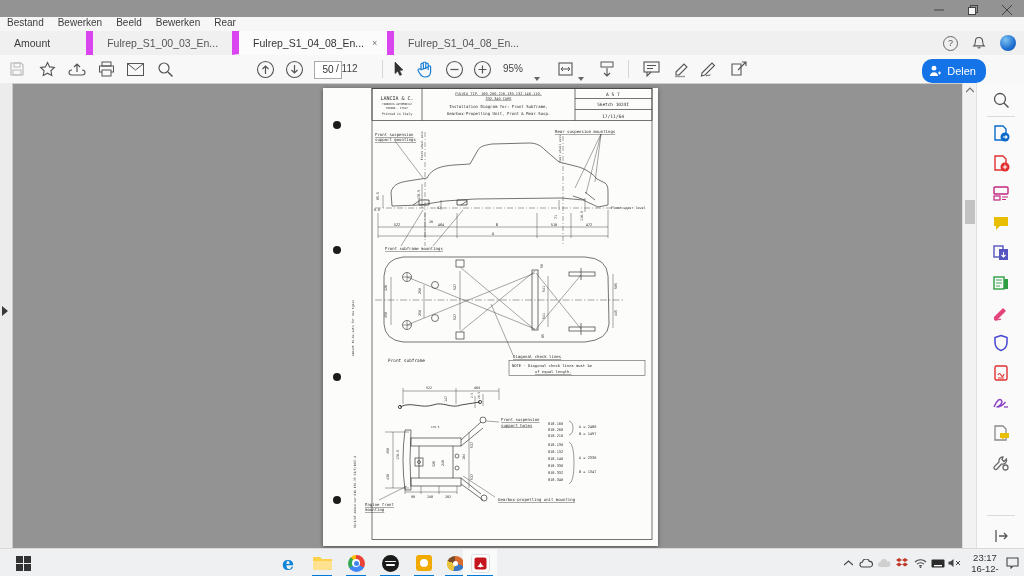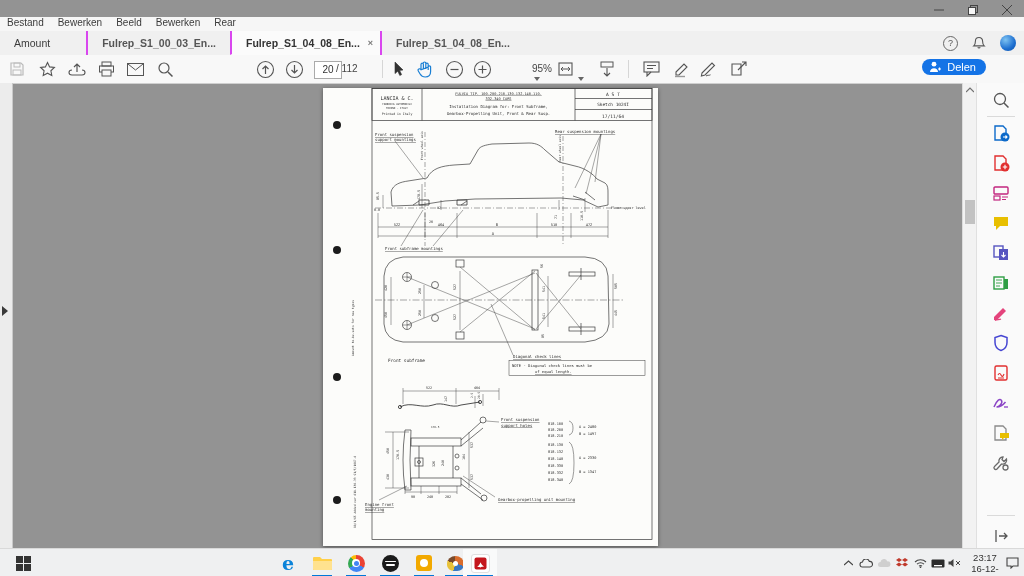--- a/index.html
+++ b/index.html
@@ -13,40 +13,40 @@
               color:#fff;font-size:7px;line-height:10px;text-align:center;font-weight:bold;}
   .winbtns{position:absolute;top:0;right:0;height:19px;display:flex;}
   .winbtn{width:34px;height:19px;display:flex;align-items:center;justify-content:center;}
   .menubar{position:absolute;top:17px;left:0;width:1024px;height:14px;background:#f6f6f6;
            display:flex;align-items:flex-start;font-size:10px;color:#3c3c3c;}
   .menubar span{padding:0 7px;}
   
   .tabbar{position:absolute;top:31px;left:0;width:1024px;height:24px;background:#f0f0f0;
           border-bottom:1px solid #d7d7d7;display:flex;align-items:stretch;font-size:10.5px;color:#3c3c3c;}
   .tab{display:flex;align-items:center;padding:0 14px;}
-  .doctab{border-left:2px solid #d946ef;max-width:120px;white-space:nowrap;color:#555;font-weight:bold;}
+  .doctab{border-left:7px solid #d946ef;max-width:120px;white-space:nowrap;color:#555;}
   .doctab.active{background:#fbfbfb;border-bottom:1px solid #fbfbfb;color:#333;}
   .tab-x{margin-left:8px;color:#777;font-size:9px;}
   .tabbar-right{position:absolute;right:8px;top:0;height:24px;display:flex;align-items:center;gap:14px;}
   .helpdot{width:13px;height:13px;border:1px solid #666;border-radius:50%;font-size:9px;color:#555;
            text-align:center;line-height:13px;}
   .avatar{width:16px;height:16px;border-radius:50%;
           background:radial-gradient(circle at 35% 30%,#7ec3f2 0%,#1e6fd0 60%,#0a4fa8 100%);}
   
   .toolbar{position:absolute;top:55px;left:0;width:1024px;height:28px;background:#f8f8f8;
            border-bottom:1px solid #cfcfcf;}
   .tbtn{position:absolute;top:4px;width:22px;height:20px;display:flex;align-items:center;justify-content:center;}
   .tsep{position:absolute;top:5px;width:1px;height:18px;background:#d6d6d6;}
   .pagebox{position:absolute;top:6px;width:26px;height:16px;background:#fff;border:1px solid #aaa;
            font-size:10px;color:#333;text-align:center;line-height:16px;}
   .pagecount{position:absolute;top:6px;font-size:10px;color:#444;line-height:16px;}
   .zoomlabel{position:absolute;top:6px;font-size:10px;color:#444;line-height:16px;}
   .caret{width:0;height:0;border-left:3px solid transparent;border-right:3px solid transparent;
          border-top:4px solid #666;display:inline-block;}
-  .sharebtn{position:absolute;top:4px;right:38px;height:16px;padding:0 10px 0 7px;background:#1473e6;
+  .sharebtn{position:absolute;top:4px;right:38px;height:24px;padding:0 10px 0 7px;background:#1473e6;
             border-radius:10px;color:#fff;font-size:11px;display:flex;align-items:center;gap:5px;}
   
   .leftstrip{position:absolute;top:83px;left:0;width:12px;height:465px;background:#ececec;border-right:1px solid #c9c9c9;}
   .paneltoggle{position:absolute;top:306px;left:2px;width:0;height:0;border-top:5px solid transparent;
                border-bottom:5px solid transparent;border-left:6px solid #3a3a3a;}
   .scrollbar{position:absolute;top:83px;left:962px;width:14px;height:465px;background:#f2f2f2;border-left:1px solid #dcdcdc;}
   .scrollthumb{position:absolute;top:117px;left:2px;width:10px;height:24px;background:#c2c2c2;}
   .toolspanel{position:absolute;top:83px;left:976px;width:48px;height:465px;background:#fafafa;border-left:1px solid #e0e0e0;}
   .tpi{position:absolute;left:15px;width:18px;height:18px;}
   .tpdiv{position:absolute;left:10px;width:28px;height:1px;background:#dadada;}
@@ -171,21 +171,21 @@
           <circle cx="9.5" cy="9.5" r="8" fill="none" stroke="#555" stroke-width="1.1"></circle>
           <path d="M9.5 14V6M6.5 9l3-3 3 3" fill="none" stroke="#555" stroke-width="1.2"></path>
         </svg>
     </div>
     <div class="tbtn" style="left:283px">
       <svg width="19" height="19" viewBox="0 0 19 19">
           <circle cx="9.5" cy="9.5" r="8" fill="none" stroke="#555" stroke-width="1.1"></circle>
           <path d="M9.5 5v8M6.5 10l3 3 3-3" fill="none" stroke="#555" stroke-width="1.2"></path>
         </svg>
     </div>
-    <div class="pagebox" style="left:314px">20</div>
+    <div class="pagebox" style="left:314px">50</div>
     <div class="pagecount" style="left:336px">/ 112</div>
     <div class="tsep" style="left:382px"></div>
     <div class="tbtn" style="left:388px">
       <svg width="14" height="16" viewBox="0 0 14 16">
           <path d="M3 1l8 8-3.4.4 2 4.2-1.8.9-2-4.3L3 12.6z" fill="#333" stroke="#333" stroke-width="0.6"></path>
         </svg>
     </div>
     <div class="tbtn" style="left:413px">
       <svg width="17" height="18" viewBox="0 0 17 18">
           <path d="M5 10V4.4a1.2 1.2 0 012.4 0V9m0-5.8a1.2 1.2 0 012.4 0V9m0-4.6a1.2 1.2 0 012.4 0V10m0-3a1.2 1.2 0 012.4 0v4.5c0 3.3-2.2 5.5-5.4 5.5-2.6 0-3.9-1-5.1-3L2.3 11c-.6-1-.1-2 .8-2.2.7-.2 1.4.2 1.9 1z" fill="none" stroke="#1a7fd4" stroke-width="1.2"></path>
@@ -196,21 +196,21 @@
           <circle cx="9.5" cy="9.5" r="8" fill="none" stroke="#555" stroke-width="1.1"></circle>
           <line x1="5.5" y1="9.5" x2="13.5" y2="9.5" stroke="#555" stroke-width="1.2"></line>
         </svg>
     </div>
     <div class="tbtn" style="left:471px">
       <svg width="19" height="19" viewBox="0 0 19 19">
           <circle cx="9.5" cy="9.5" r="8" fill="none" stroke="#555" stroke-width="1.1"></circle>
           <path d="M5.5 9.5h8M9.5 5.5v8" fill="none" stroke="#555" stroke-width="1.2"></path>
         </svg>
     </div>
-    <div class="zoomlabel" style="left:532px">95%</div>
+    <div class="zoomlabel" style="left:503px">95%</div>
     <div class="abs" style="left:534px;top:12px"><span class="caret"></span></div>
     <div class="tbtn" style="left:556px">
       <svg width="18" height="16" viewBox="0 0 18 16">
           <rect x="1" y="2" width="13" height="12" fill="none" stroke="#555" stroke-width="1.1"></rect>
           <path d="M3.5 8h8M5 6l-2 2 2 2M10 6l2 2-2 2" fill="none" stroke="#555" stroke-width="1"></path>
         </svg>
     </div>
     <div class="abs" style="left:578px;top:12px"><span class="caret"></span></div>
     <div class="tbtn" style="left:596px">
       <svg width="18" height="17" viewBox="0 0 18 17">

